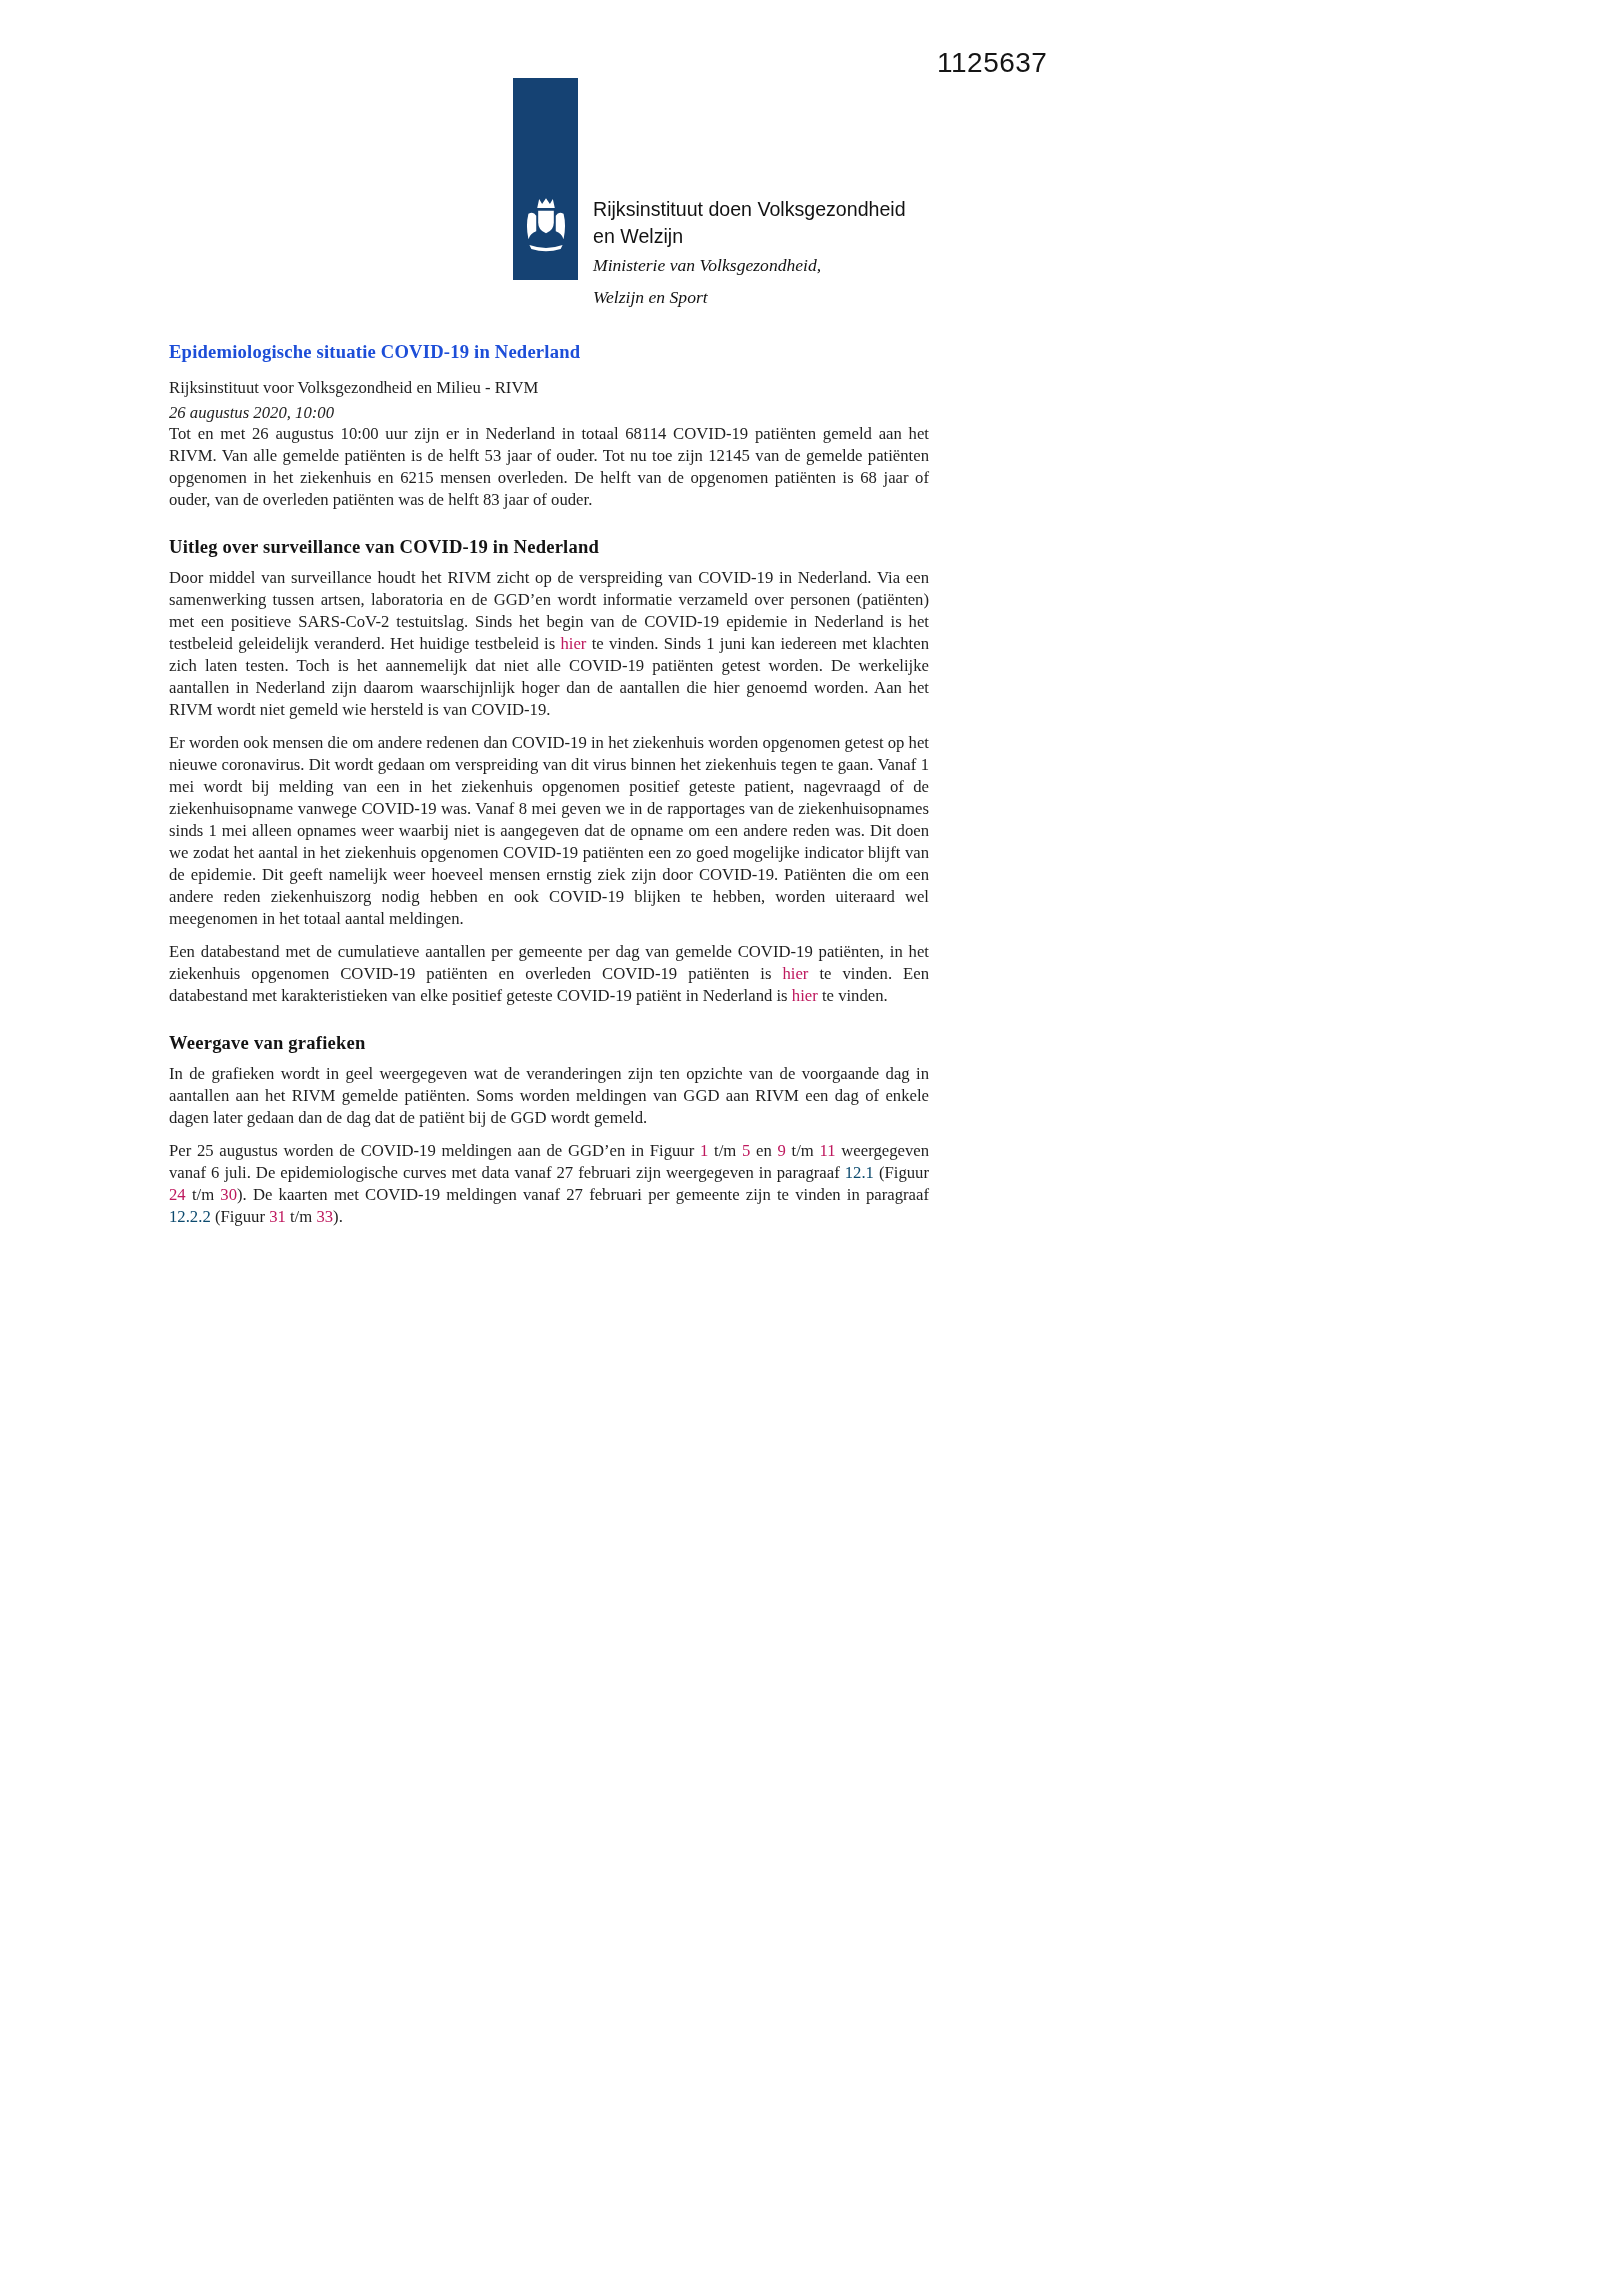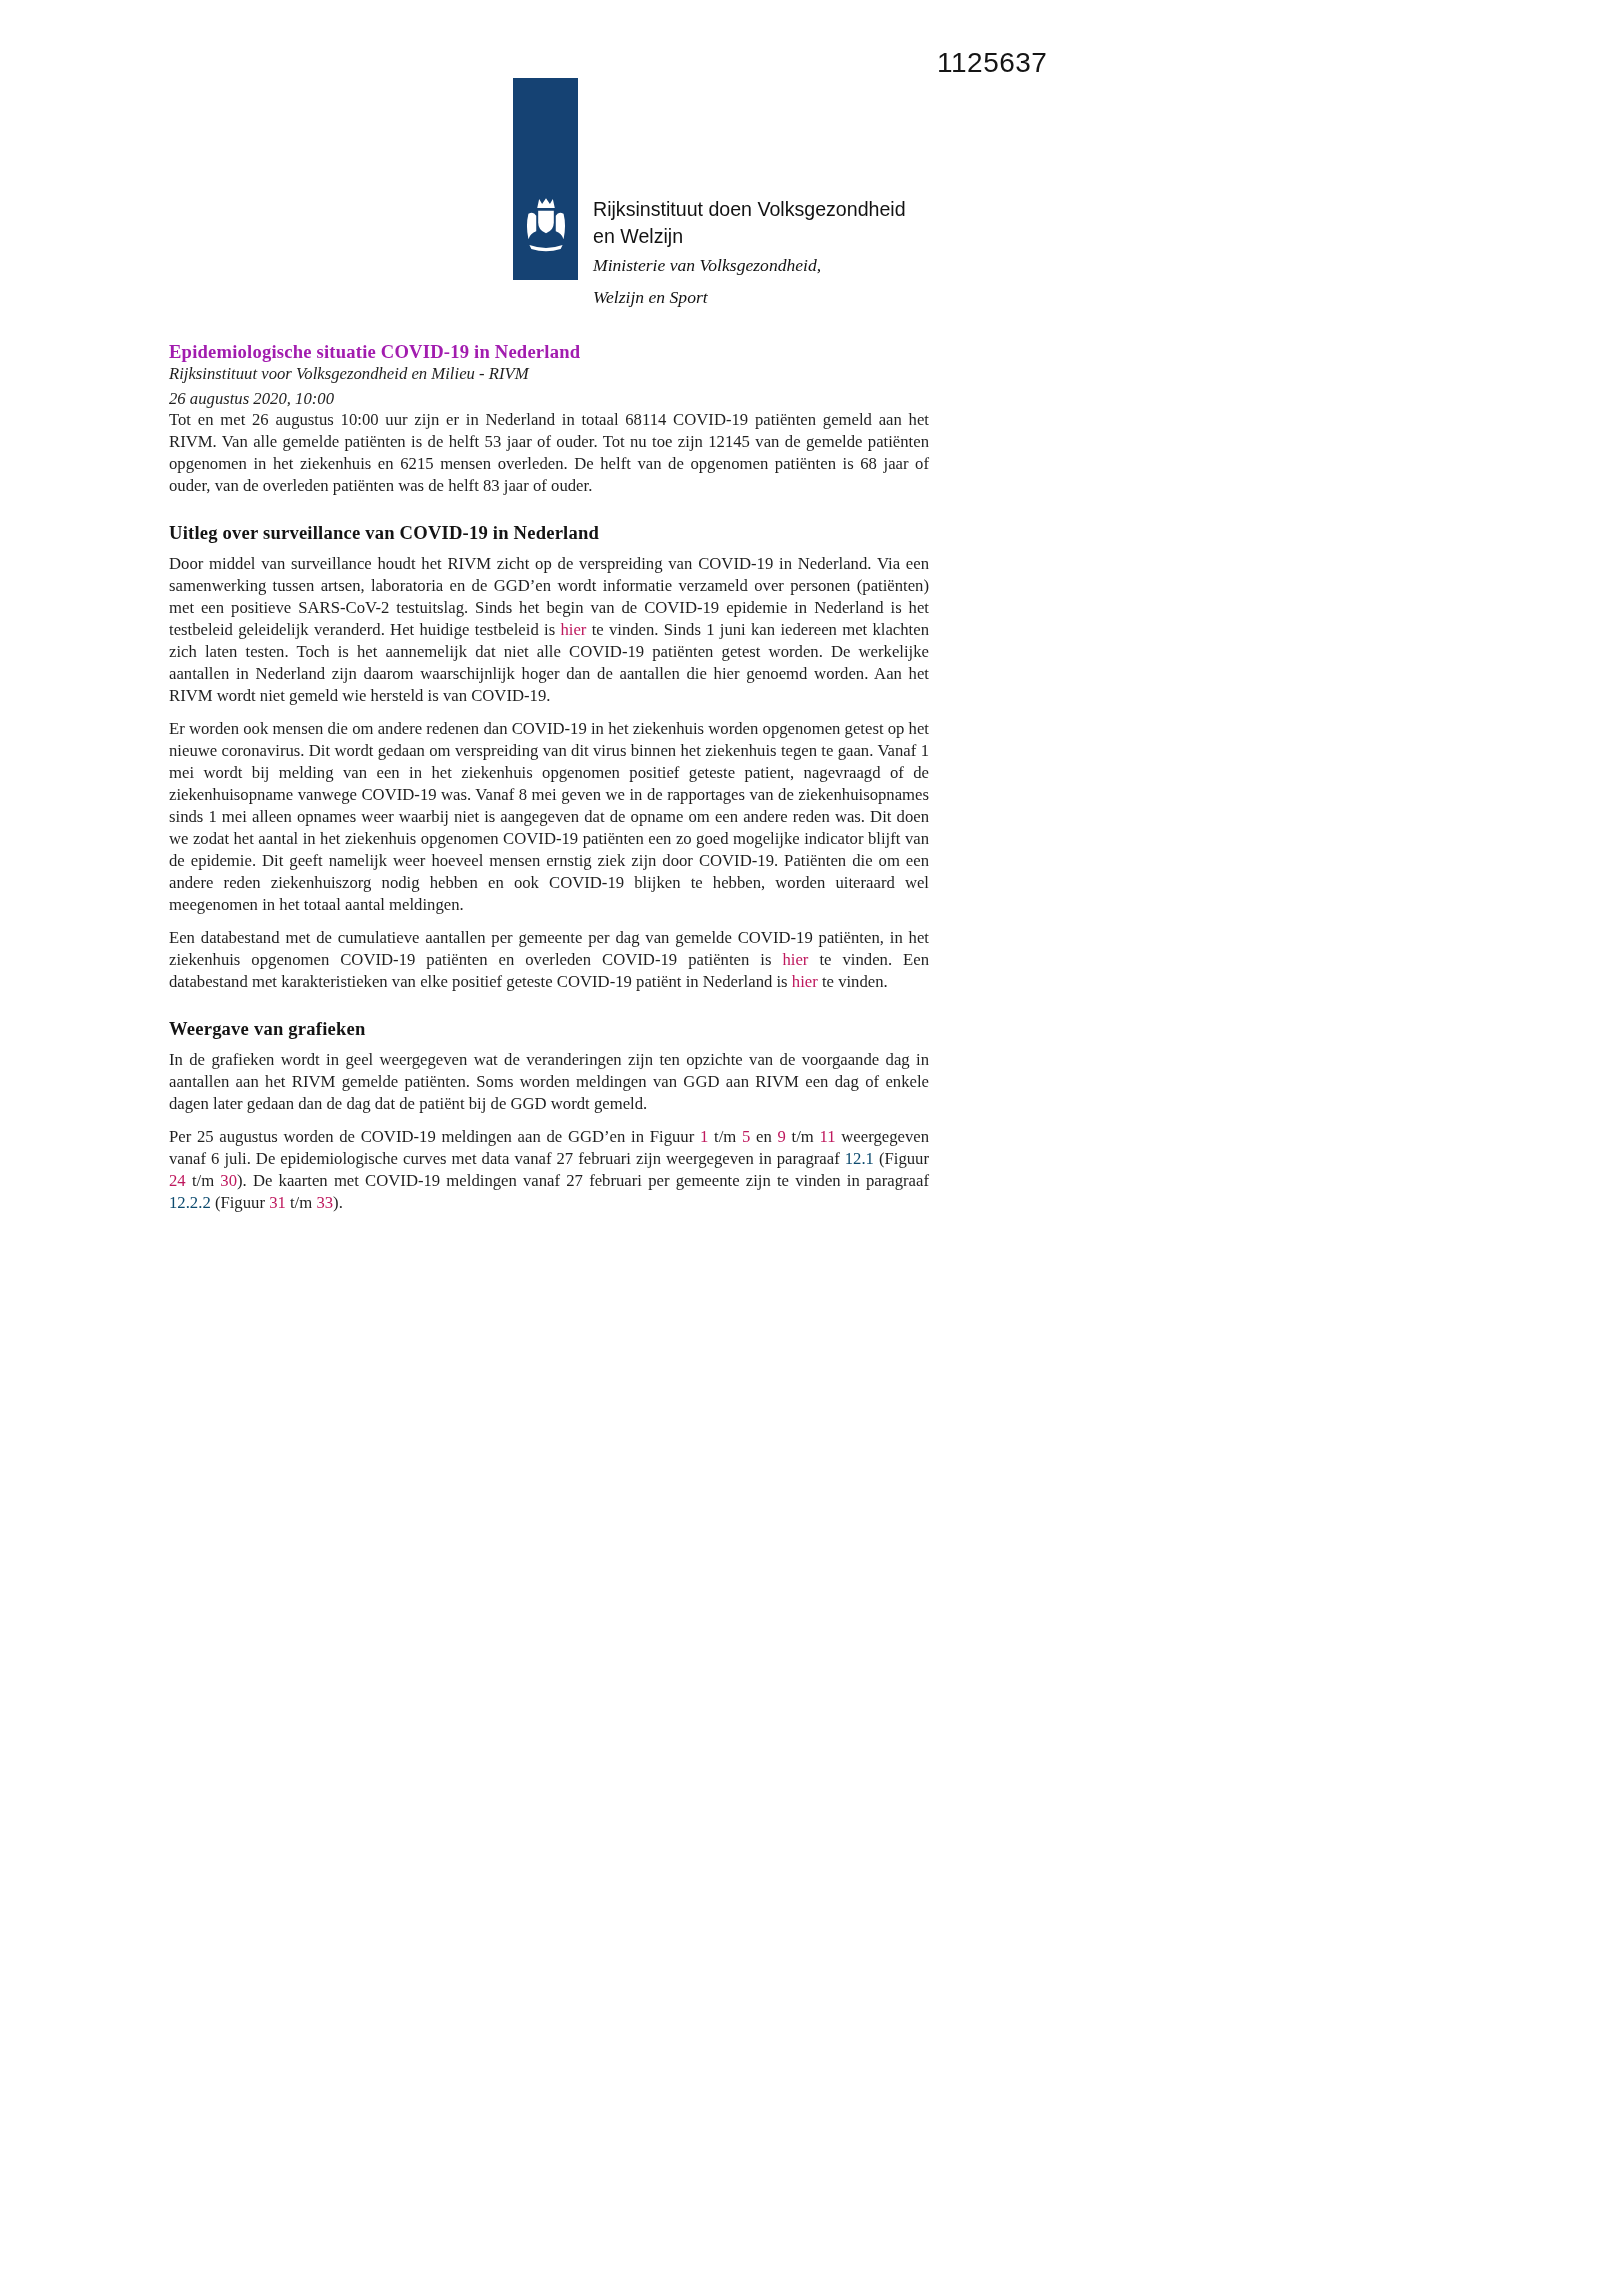--- a/index.html
+++ b/index.html
@@ -68,23 +68,23 @@
   .content {
     position: absolute;
     left: 169px;
     top: 341px;
     width: 760px;
   }
   .doc-title {
     font-size: 18.6px;
     font-weight: bold;
     letter-spacing: 0.2px;
-    color: #a21caf;
+    color: #1d4ed8;
   }
-  .doc-org  { font-size: 16.7px; margin-top: 1px; font-style: italic; }
+  .doc-org  { font-size: 16.7px; margin-top: 15px; }
   .doc-date { font-size: 16.7px; font-style: italic; margin-top: 4.9px; }
 
   h2.section-heading {
     font-size: 18.6px;
     font-weight: bold;
     color: #141414;
     margin: 25.5px 0 8.8px 0;
     letter-spacing: 0.2px;
   }
   p.body-par {

